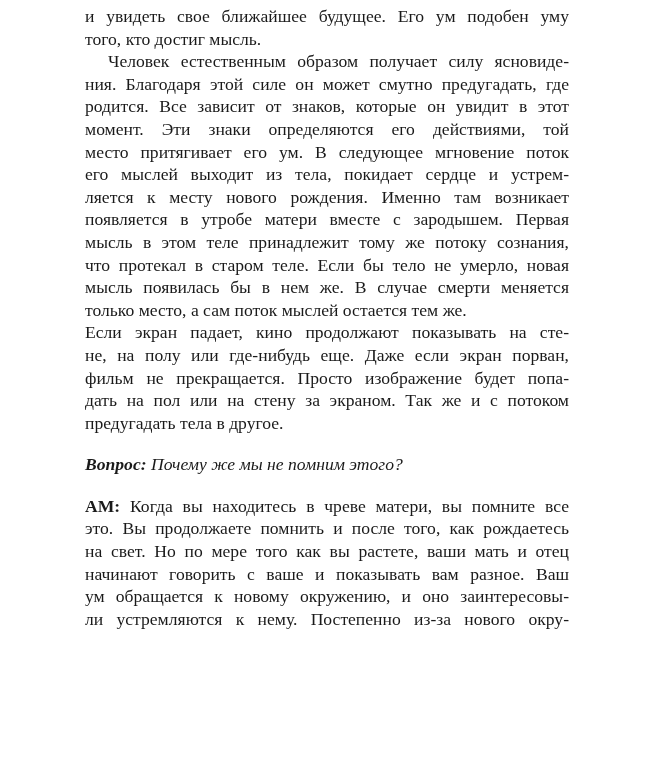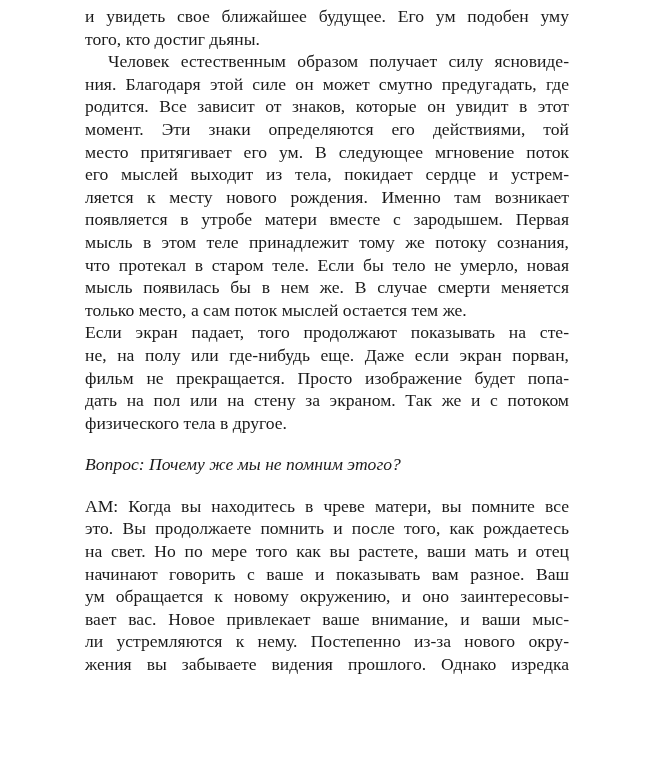--- a/index.html
+++ b/index.html
@@ -32,60 +32,58 @@
   }
 
   
   .line.j {
     text-align: justify;
     text-align-last: justify;
   }
 
   .line.first-indent { text-indent: 23px; }
 
-  .seg.b { font-weight: normal; }
+  .seg.b { font-weight: bold; }
   .seg.i { font-style: italic; }
 </style>
 </head>
 <body>
 
 <div class="page" style="background: rgb(255, 255, 255);">
   <div class="text-column" style="color: rgb(26, 26, 26);">
       <div class="block">
         <div class="line j"><span class="seg">и увидеть свое ближайшее будущее. Его ум подобен уму</span></div>
-        <div class="line"><span class="seg">того, кто достиг дьяны.</span></div>
+        <div class="line"><span class="seg">того, кто достиг мысль.</span></div>
       </div>
       <div class="block">
         <div class="line j first-indent"><span class="seg">Человек естественным образом получает силу ясновиде-</span></div>
         <div class="line j"><span class="seg">ния. Благодаря этой силе он может смутно предугадать, где</span></div>
         <div class="line j"><span class="seg">родится. Все зависит от знаков, которые он увидит в этот</span></div>
         <div class="line j"><span class="seg">момент. Эти знаки определяются его действиями, той</span></div>
         <div class="line j"><span class="seg">место притягивает его ум. В следующее мгновение поток</span></div>
         <div class="line j"><span class="seg">его мыслей выходит из тела, покидает сердце и устрем-</span></div>
         <div class="line j"><span class="seg">ляется к месту нового рождения. Именно там возникает</span></div>
         <div class="line j"><span class="seg">появляется в утробе матери вместе с зародышем. Первая</span></div>
         <div class="line j"><span class="seg">мысль в этом теле принадлежит тому же потоку сознания,</span></div>
         <div class="line j"><span class="seg">что протекал в старом теле. Если бы тело не умерло, новая</span></div>
         <div class="line j"><span class="seg">мысль появилась бы в нем же. В случае смерти меняется</span></div>
         <div class="line"><span class="seg">только место, а сам поток мыслей остается тем же.</span></div>
       </div>
       <div class="block">
-        <div class="line j"><span class="seg">Если экран падает, того продолжают показывать на сте-</span></div>
+        <div class="line j"><span class="seg">Если экран падает, кино продолжают показывать на сте-</span></div>
         <div class="line j"><span class="seg">не, на полу или где-нибудь еще. Даже если экран порван,</span></div>
         <div class="line j"><span class="seg">фильм не прекращается. Просто изображение будет попа-</span></div>
         <div class="line j"><span class="seg">дать на пол или на стену за экраном. Так же и с потоком</span></div>
-        <div class="line"><span class="seg">физического тела в другое.</span></div>
+        <div class="line"><span class="seg">предугадать тела в другое.</span></div>
       </div>
       <div class="block gap">
         <div class="line"><span class="seg b i">Вопрос:</span><span class="seg i"> Почему же мы не помним этого?</span></div>
       </div>
       <div class="block gap">
         <div class="line j"><span class="seg b">АМ:</span><span class="seg"> Когда вы находитесь в чреве матери, вы помните все</span></div>
         <div class="line j"><span class="seg">это. Вы продолжаете помнить и после того, как рождаетесь</span></div>
         <div class="line j"><span class="seg">на свет. Но по мере того как вы растете, ваши мать и отец</span></div>
         <div class="line j"><span class="seg">начинают говорить с ваше и показывать вам разное. Ваш</span></div>
         <div class="line j"><span class="seg">ум обращается к новому окружению, и оно заинтересовы-</span></div>
-        <div class="line j"><span class="seg">вает вас. Новое привлекает ваше внимание, и ваши мыс-</span></div>
         <div class="line j"><span class="seg">ли устремляются к нему. Постепенно из-за нового окру-</span></div>
-        <div class="line j"><span class="seg">жения вы забываете видения прошлого. Однако изредка</span></div>
       </div>
     </div>
 </div>
 
 </body></html>

